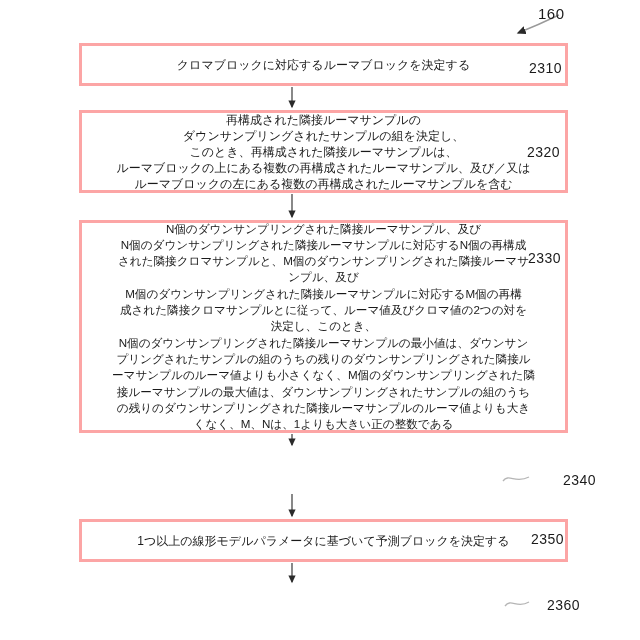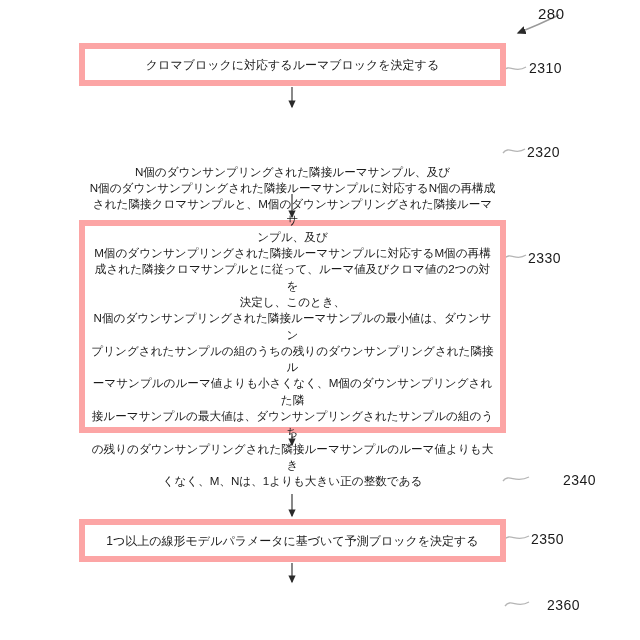--- a/index.html
+++ b/index.html
@@ -18,23 +18,23 @@
   }
   .connector-layer {
     position: absolute;
     left: 0; top: 0;
     width: 640px; height: 640px;
     pointer-events: none;
   }
   .flow-box {
     position: absolute;
     left: 79px;
-    width: 427px;
+    width: 489px;
     box-sizing: border-box;
-    border: 6px solid #fca5a5;
+    border: 3px solid #fca5a5;
     background: #ffffff;
     display: flex;
     align-items: center;
     justify-content: center;
   }
   .flow-box .box-text {
     white-space: pre-line;
     text-align: center;
     font-size: 12px;
     line-height: 16px;
@@ -92,26 +92,33 @@
     <path d="M 292 563 V 582" fill="none" stroke="#3a3a3a" stroke-width="1.2" marker-end="url(#ah)"></path>
 
     <path d="M 503 71 C 509 63 515 74 526 67" fill="none" stroke="#b5b5b5" stroke-width="1.3"></path>
     <path d="M 503 153 C 509 145 515 156 525 149" fill="none" stroke="#b5b5b5" stroke-width="1.3"></path>
     <path d="M 504 259 C 510 251 516 262 526 255" fill="none" stroke="#b5b5b5" stroke-width="1.3"></path>
     <path d="M 503 481 C 509 473 515 484 529 477" fill="none" stroke="#b5b5b5" stroke-width="1.3"></path>
     <path d="M 504 540 C 510 532 516 543 529 536" fill="none" stroke="#b5b5b5" stroke-width="1.3"></path>
     <path d="M 505 606 C 511 598 517 609 529 602" fill="none" stroke="#b5b5b5" stroke-width="1.3"></path>
   </svg>
 
-  <div class="fig-ref">280</div>
+  <div class="fig-ref">160</div>
 
   <div class="flow-box box-1">
     <div class="box-text">クロマブロックに対応するルーマブロックを決定する</div>
   </div>
 
+  <div class="flow-box box-2">
+    <div class="box-text">再構成された隣接ルーマサンプルの
+ダウンサンプリングされたサンプルの組を決定し、
+このとき、再構成された隣接ルーマサンプルは、
+ルーマブロックの上にある複数の再構成されたルーマサンプル、及び／又は
+ルーマブロックの左にある複数の再構成されたルーマサンプルを含む</div>
+  </div>
 
   <div class="flow-box box-3 left-align">
     <div class="box-text">N個のダウンサンプリングされた隣接ルーマサンプル、及び
 N個のダウンサンプリングされた隣接ルーマサンプルに対応するN個の再構成
 された隣接クロマサンプルと、M個のダウンサンプリングされた隣接ルーマサ
 ンプル、及び
 M個のダウンサンプリングされた隣接ルーマサンプルに対応するM個の再構
 成された隣接クロマサンプルとに従って、ルーマ値及びクロマ値の2つの対を
 決定し、このとき、
 N個のダウンサンプリングされた隣接ルーマサンプルの最小値は、ダウンサン

